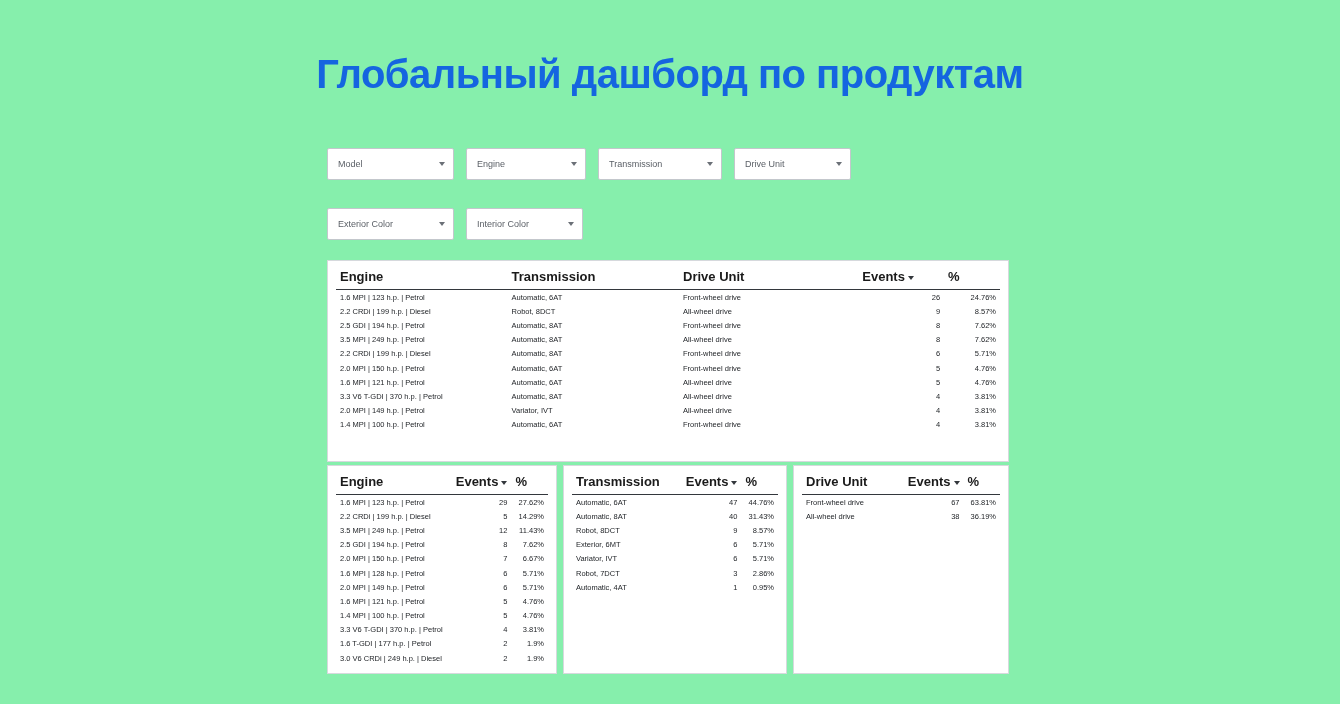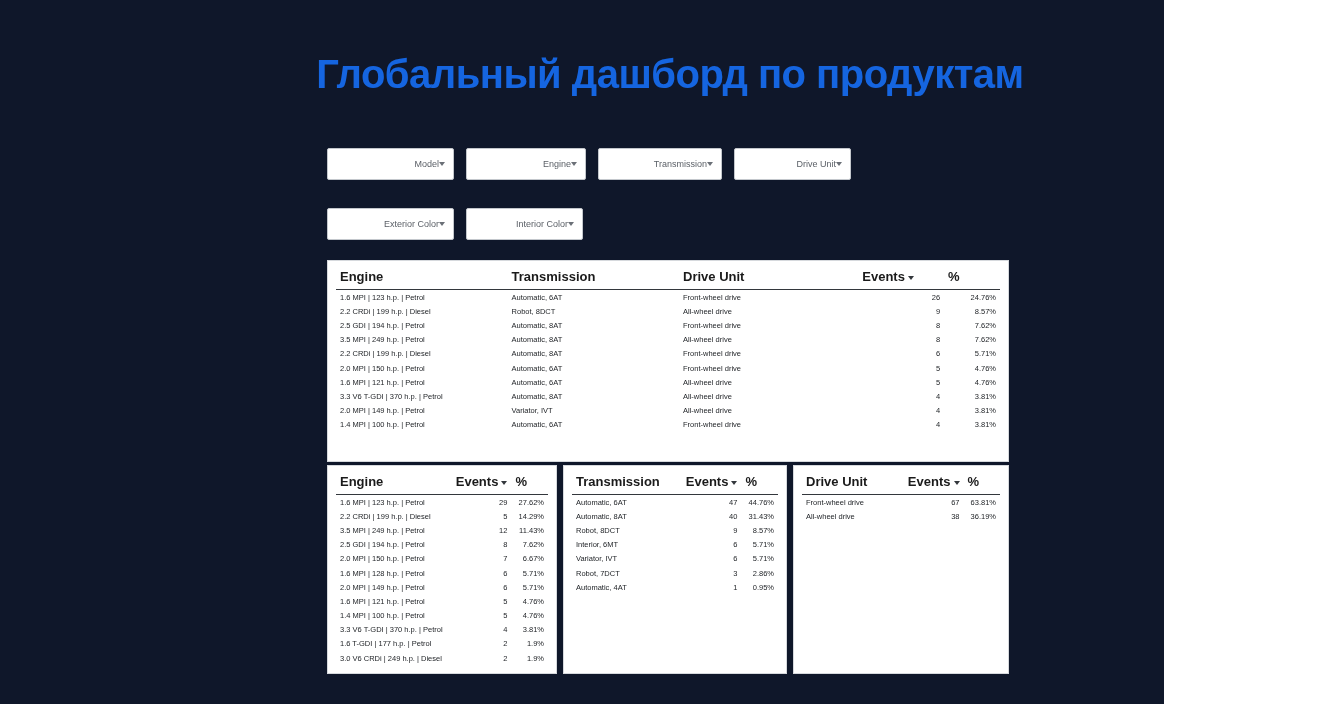--- a/index.html
+++ b/index.html
@@ -5,22 +5,22 @@
   * { box-sizing: border-box; }
   html, body {
     margin: 0; padding: 0;
     width: 1340px; height: 704px;
     background: #ffffff;
     font-family: "Liberation Sans", sans-serif;
     overflow: hidden;
   }
   .page {
     position: relative;
-    width: 1164px; height: 704px;
-    background: #0f172a;
+    width: 1340px; height: 704px;
+    background: #86efac;
   }
   .page-title {
     position: absolute;
     top: 52px; left: 0; width: 1340px;
     text-align: center;
     color: #1565e0;
     font-size: 40px;
     font-weight: bold;
     letter-spacing: -0.5px;
   }
@@ -36,21 +36,20 @@
     position: relative;
     height: 32px;
     border: 1px solid #c3c7cc;
     border-radius: 2px;
     background: #fff;
     display: flex;
     align-items: center;
     padding: 0 14px 0 10px;
     font-size: 9px;
     color: #5a5f66;
-    justify-content: flex-end;
   }
   .filter .caret {
     position: absolute;
     right: 8px; top: 50%;
     transform: translateY(-50%);
     width: 0; height: 0;
     border-left: 3px solid transparent;
     border-right: 3px solid transparent;
     border-top: 4px solid #6b7077;
   }
@@ -361,21 +360,21 @@
               <td>Automatic, 8AT</td>
               <td class="num">40</td>
               <td class="num">31.43%</td>
             </tr>
             <tr>
               <td>Robot, 8DCT</td>
               <td class="num">9</td>
               <td class="num">8.57%</td>
             </tr>
             <tr>
-              <td>Interior, 6MT</td>
+              <td>Exterior, 6MT</td>
               <td class="num">6</td>
               <td class="num">5.71%</td>
             </tr>
             <tr>
               <td>Variator, IVT</td>
               <td class="num">6</td>
               <td class="num">5.71%</td>
             </tr>
             <tr>
               <td>Robot, 7DCT</td>

